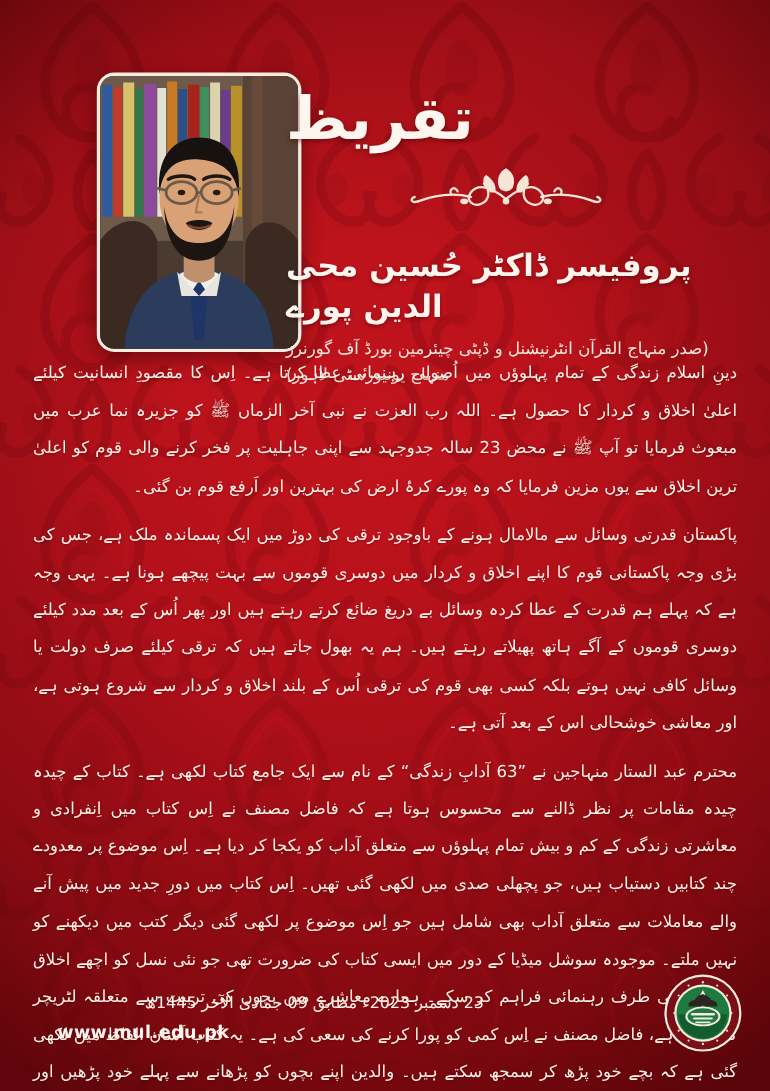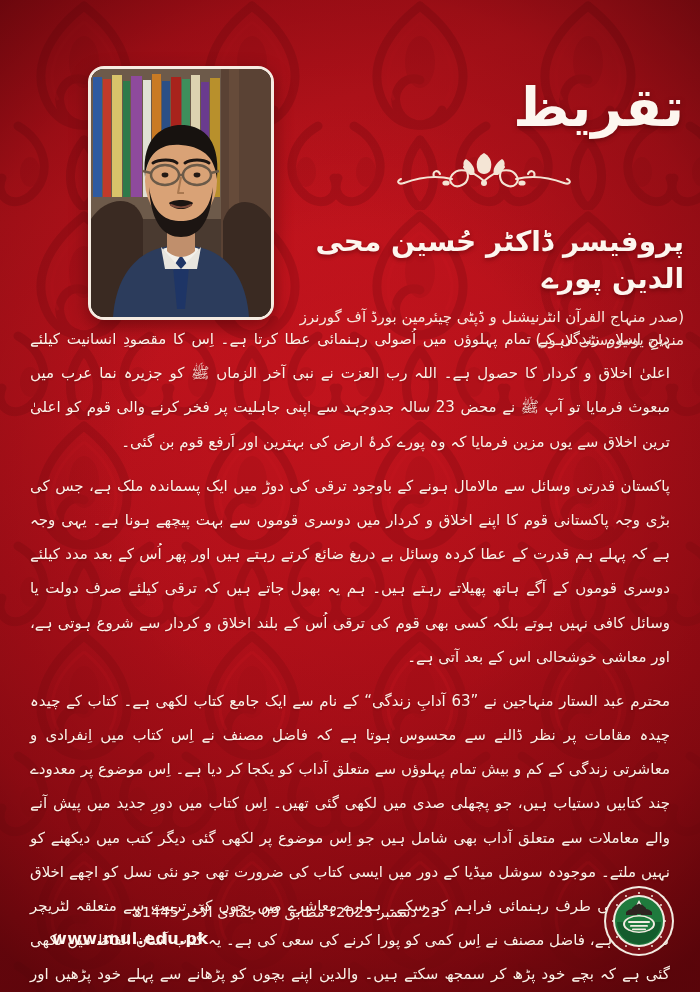--- a/index.html
+++ b/index.html
@@ -45,24 +45,24 @@
     border: 3px solid #f6ece2;
     overflow: hidden;
     box-shadow: 0 6px 18px rgba(40,0,3,0.45);
     background: #2b2320;
   }
   .portrait-frame svg { display: block; width: 100%; height: 100%; }
 
   
   .head-block {
     position: absolute;
-    right: 16px;
+    right: 40px;
     top: 62px;
     width: 400px;
-    text-align: right;
+    text-align: left;
     direction: rtl;
   }
   .doc-title {
     font-family: "DejaVu Sans", "Liberation Sans", sans-serif;
     font-size: 54px;
     line-height: 1.05;
     color: #fdf6ef;
     font-weight: 700;
     letter-spacing: 1px;
     text-shadow: 0 2px 5px rgba(60,0,4,0.5);

